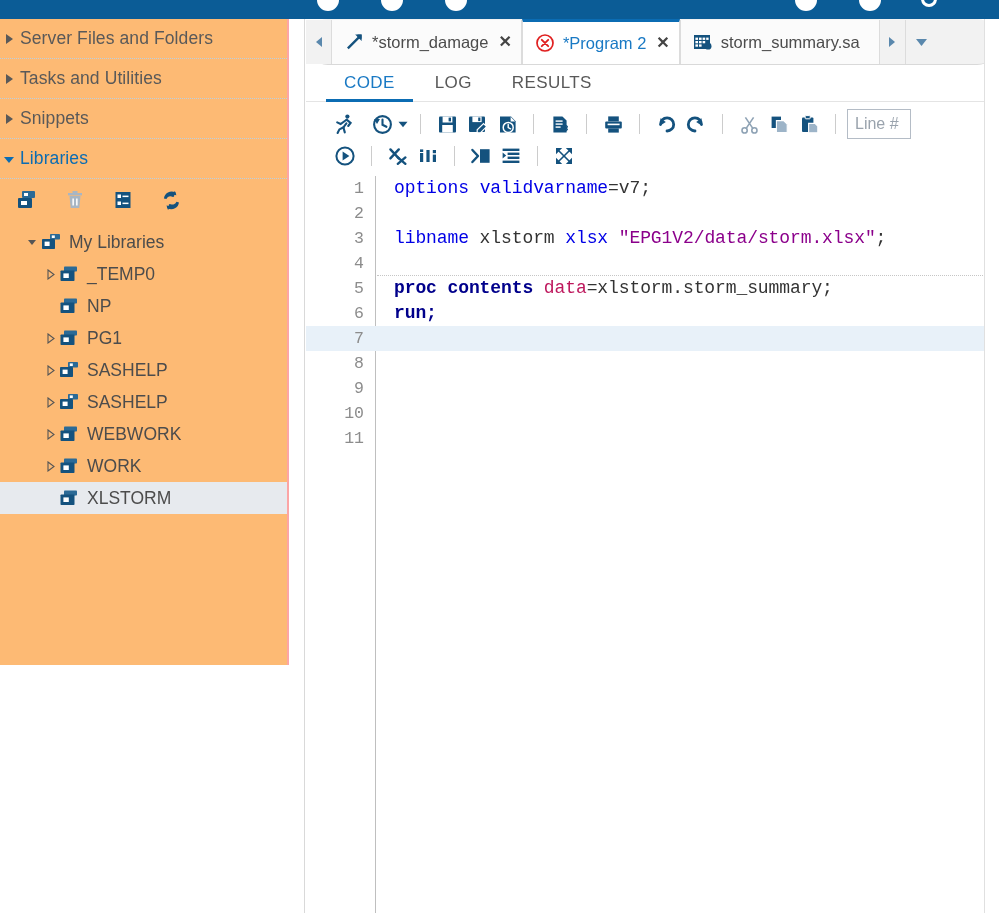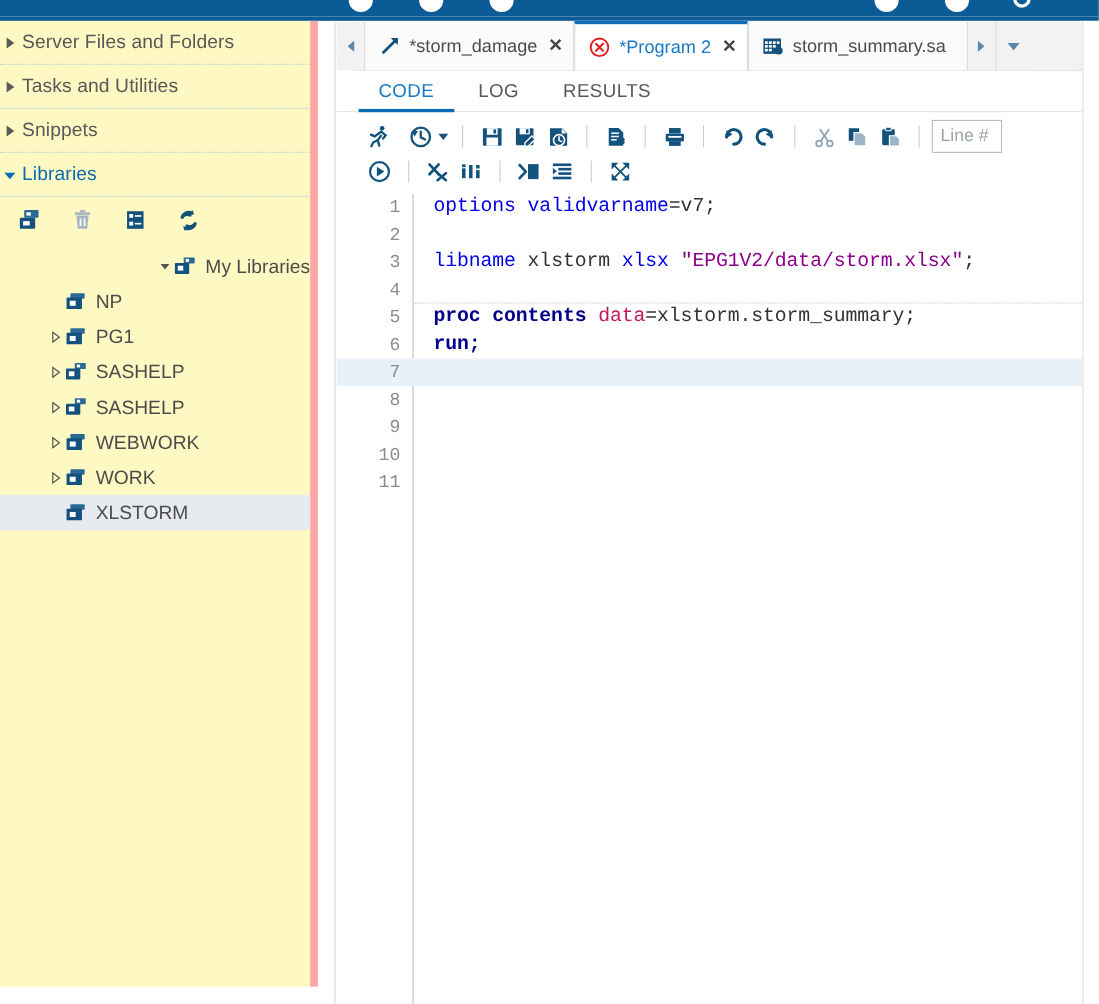--- a/index.html
+++ b/index.html
@@ -64,23 +64,23 @@
     width: 999px;
     height: 4px;
     background: #0b5c96;
   }
 
   
   .leftpane {
     position: absolute;
     left: 0; top: 19px;
     width: 289px;
-    height: 878px;
-    background: #fef9c3;
-    border-right: 7px solid #fca5a5;
+    height: 646px;
+    background: #fdba74;
+    border-right: 2px solid #fca5a5;
     box-sizing: border-box;
   }
   .nav-section {
     position: relative;
     height: 40px;
     display: flex;
     align-items: center;
     padding-left: 2px;
     box-sizing: border-box;
   }
@@ -144,21 +144,21 @@
   .tree-icon {
     width: 22px;
     height: 20px;
     flex: 0 0 auto;
     margin-right: 7px;
     display: flex;
     align-items: center;
     justify-content: center;
   }
   .tree-text { font-size: 17.5px; color: #4c4c4c; }
-  .lvl0 { padding-left: 24px; justify-content: flex-end; }
+  .lvl0 { padding-left: 24px; }
   .lvl1 { padding-left: 42px; }
 
   
   .splitter {
     position: absolute;
     left: 289px; top: 19px;
     width: 16px;
     height: 894px;
     background: #ffffff;
     border-right: 1px solid #d9d9d9;
@@ -495,20 +495,35 @@
           <svg width="21" height="19" viewBox="0 0 21 19">
             <rect x="9" y="1" width="10" height="5.5" rx="0.8" fill="#2b6a96"></rect>
             <rect x="10.8" y="2.4" width="3" height="2.6" fill="#ffffff"></rect>
             <rect x="1" y="6" width="13" height="10" rx="0.8" fill="#14527e"></rect>
             <rect x="3.6" y="8.6" width="5" height="4.4" fill="#ffffff"></rect>
           </svg>
         </span>
         <span class="tree-text">My Libraries</span>
       </div>
 
+      <div class="tree-node lvl1">
+        <span class="tree-twisty">
+          <svg width="9" height="11" viewBox="0 0 9 11">
+              <path d="M2 1 L8 5.5 L2 10 Z" fill="none" stroke="#555555" stroke-width="1.1"></path>
+            </svg>
+        </span>
+        <span class="tree-icon">
+          <svg width="21" height="19" viewBox="0 0 21 19">
+            <rect x="5" y="1.5" width="13" height="5" rx="0.8" fill="#2b6a96"></rect>
+            <rect x="1.5" y="5.5" width="14" height="10.5" rx="0.8" fill="#14527e"></rect>
+            <rect x="4.4" y="8.4" width="5.4" height="4.6" fill="#ffffff"></rect>
+          </svg>
+        </span>
+        <span class="tree-text">_TEMP0</span>
+      </div>
 
       <div class="tree-node lvl1">
         <span class="tree-twisty"></span>
         <span class="tree-icon">
           <svg width="21" height="19" viewBox="0 0 21 19">
             <rect x="5" y="1.5" width="13" height="5" rx="0.8" fill="#2b6a96"></rect>
             <rect x="1.5" y="5.5" width="14" height="10.5" rx="0.8" fill="#14527e"></rect>
             <rect x="4.4" y="8.4" width="5.4" height="4.6" fill="#ffffff"></rect>
           </svg>
         </span>

